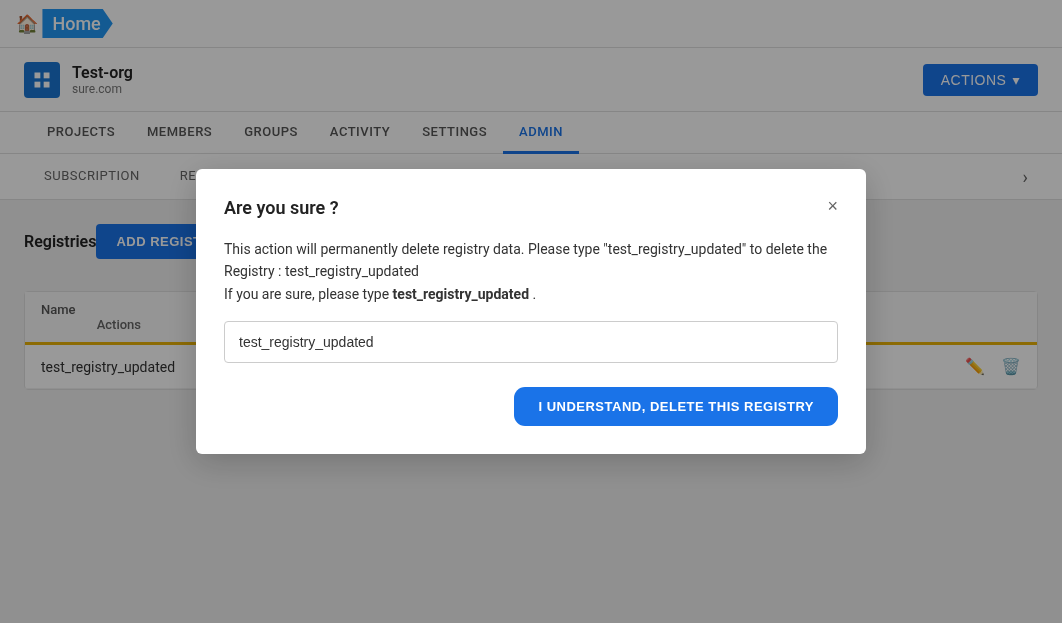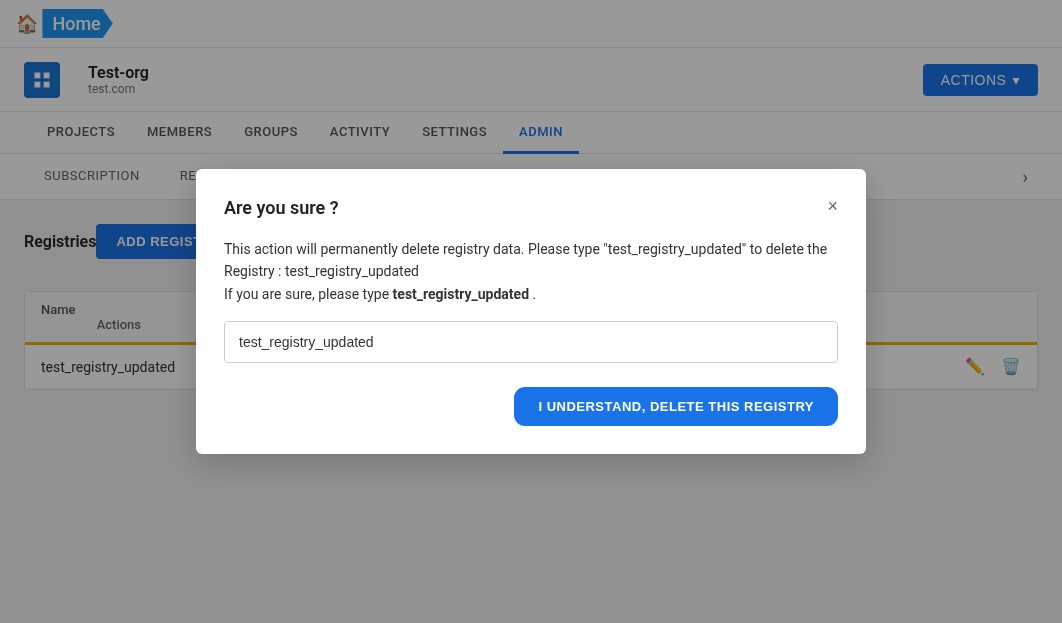--- a/index.html
+++ b/index.html
@@ -33,21 +33,21 @@
     
     .org-header {
       background: #fff;
       border-bottom: 1px solid #e0e0e0;
       display: flex;
       align-items: center;
       justify-content: space-between;
       padding: 12px 24px;
       height: 64px;
     }
-    .org-left { display: flex; align-items: center; gap: 28px; }
+    .org-left { display: flex; align-items: center; gap: 12px; }
     .org-icon {
       width: 36px; height: 36px;
       background: #1976d2;
       border-radius: 4px;
       display: flex; align-items: center; justify-content: center;
     }
     .org-icon svg { fill: white; }
     .org-name { font-size: 16px; font-weight: 600; color: #222; }
     .org-domain { font-size: 12px; color: #777; }
     .actions-btn {
@@ -255,21 +255,21 @@
     <div class="org-icon">
       <svg width="20" height="20" viewBox="0 0 24 24">
         <rect x="3" y="3" width="7" height="7"></rect>
           <rect x="14" y="3" width="7" height="7"></rect>
           <rect x="3" y="14" width="7" height="7"></rect>
           <rect x="14" y="14" width="7" height="7"></rect>
       </svg>
     </div>
     <div>
       <div class="org-name">Test-org</div>
-      <div class="org-domain">test.com</div>
+      <div class="org-domain">sure.com</div>
     </div>
   </div>
   <button class="actions-btn">
     <span>ACTIONS</span>
     <span>▾</span>
   </button>
 </div>
 
 <div class="main-nav">
   <div class="main-nav-item">PROJECTS</div>

